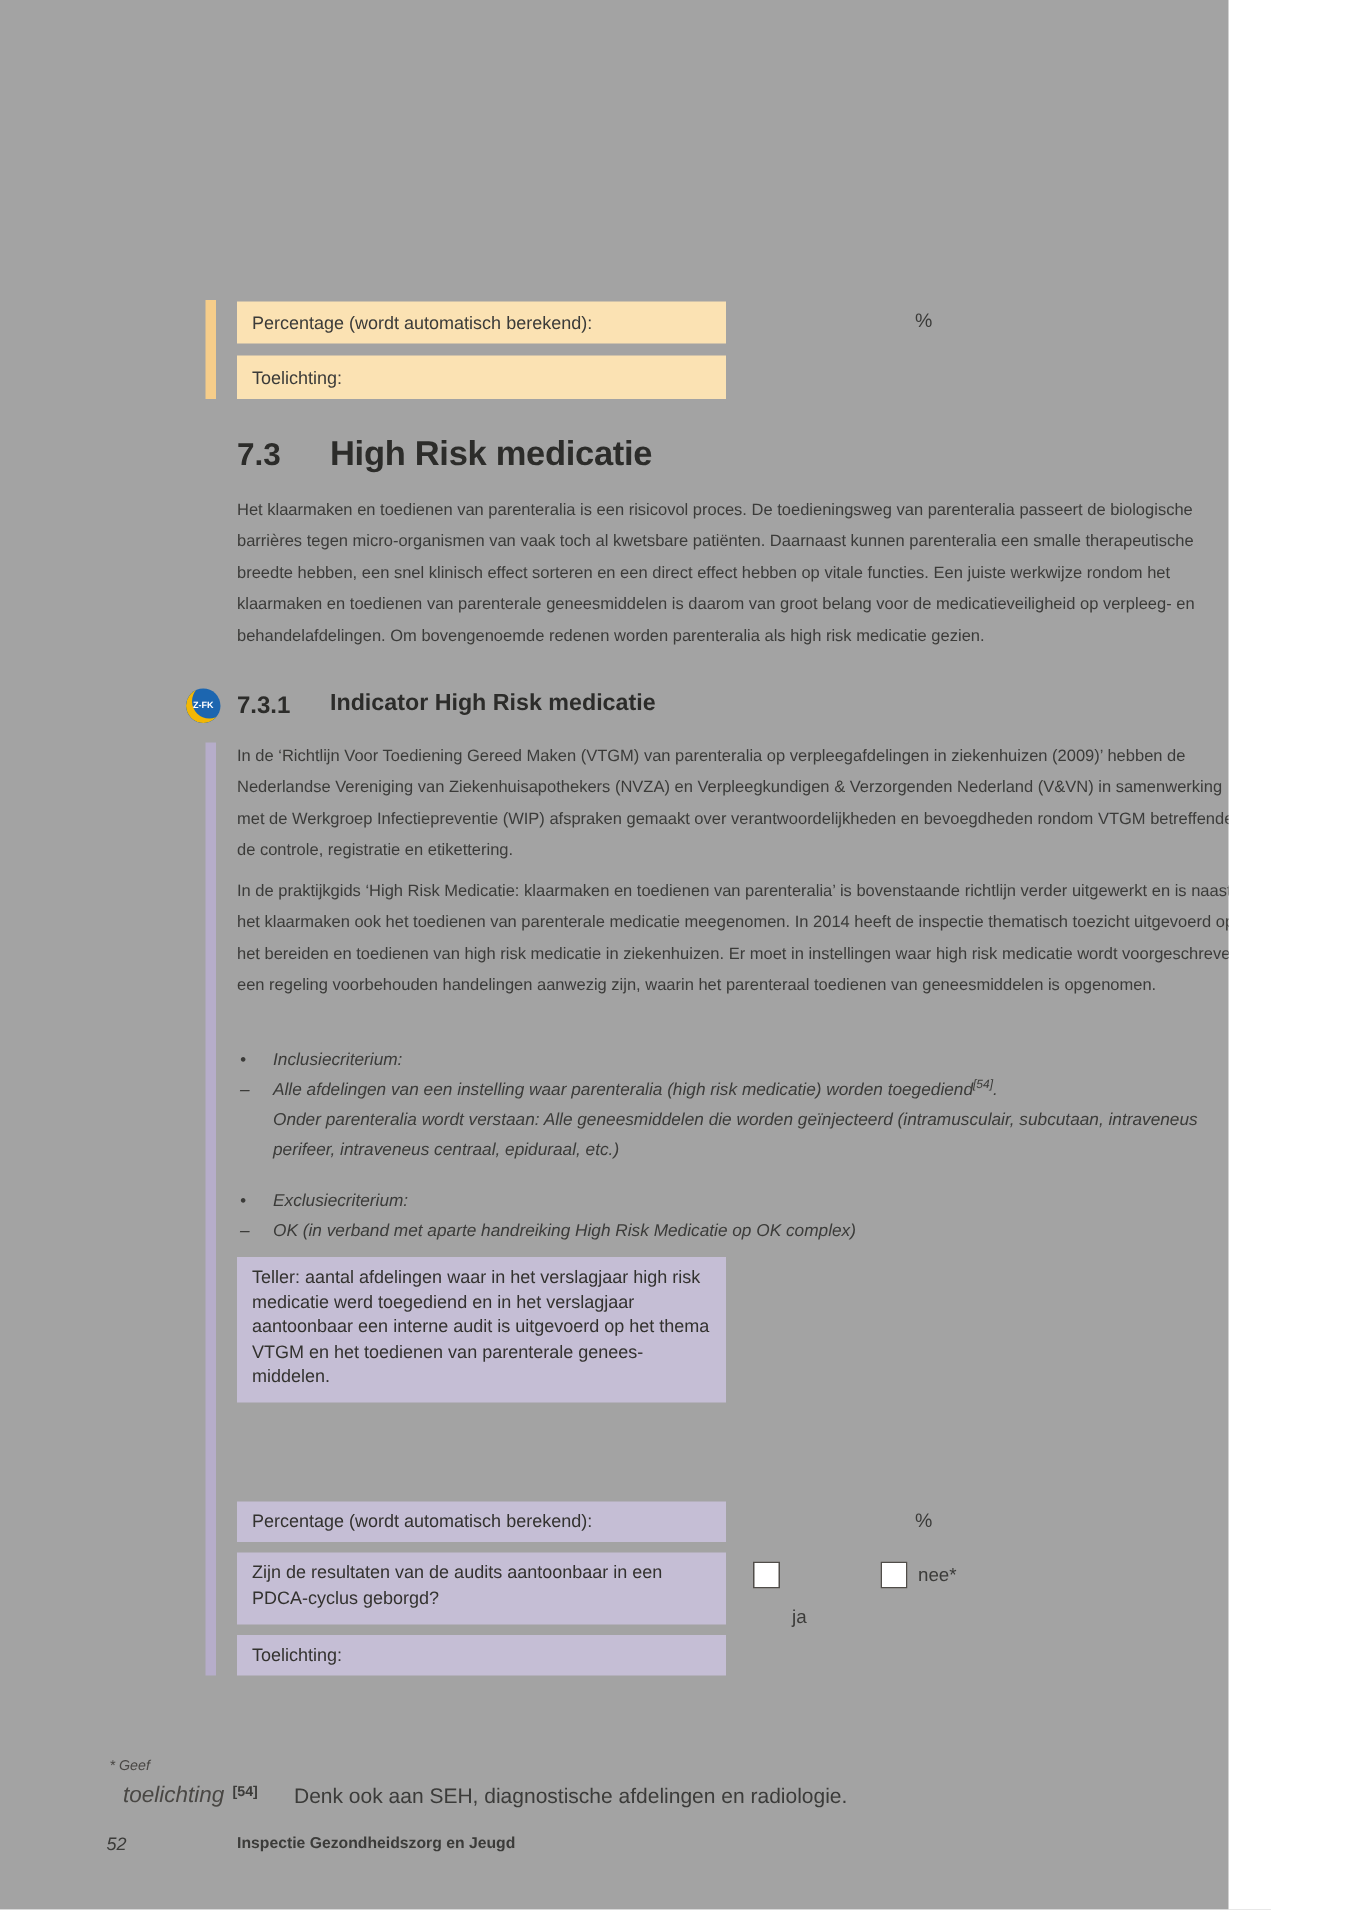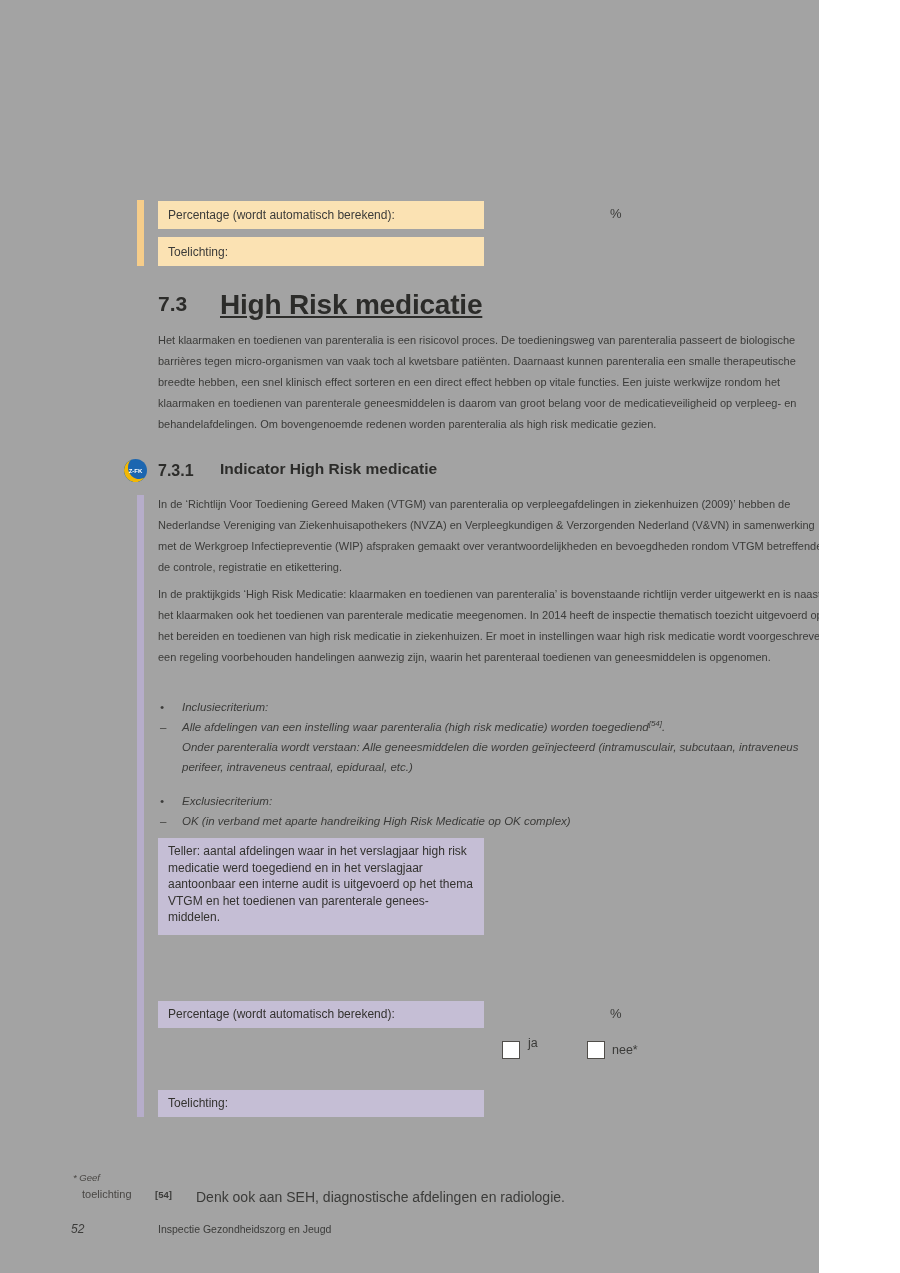--- a/index.html
+++ b/index.html
@@ -12,21 +12,21 @@
   
   .vbar-orange { left:137px; top:200px; width:7px; height:66px; background:#f6cd8a; }
   .obox { left:158px; width:326px; background:#fbe2b3; box-sizing:border-box;
           padding:0 10px; font-size:12px; color:#3b3b39; display:flex; align-items:center; }
   .obox1 { top:201px; height:28px; }
   .obox2 { top:237px; height:29px; }
   .pct-top { left:610px; top:206px; font-size:13px; }
 
   
   .h1-num  { left:158px; top:292px; font-size:21px; font-weight:bold; color:#2c2c2a; }
-  .h1-title{ left:220px; top:289px; font-size:28px; font-weight:bold; color:#2c2c2a; letter-spacing:-0.2px;text-decoration:underline; }
+  .h1-title{ left:220px; top:289px; font-size:23px; font-weight:bold; color:#2c2c2a; letter-spacing:-0.2px; }
 
   .body-par { width:672px; font-size:11px; line-height:21px; color:#3b3b39; }
   .intro { left:158px; top:330px; }
 
   
   .logo-icon { left:124px; top:459px; width:23px; height:23px; border-radius:50%;
                background:#1c66b0; overflow:hidden; }
   .logo-icon .crescent { position:absolute; left:0; top:0; width:23px; height:23px;
                border-radius:50%; box-shadow: inset 4px -3px 0 0 #f2b705; }
   .logo-icon .logo-text { position:absolute; left:0; top:0; width:23px; height:23px;
@@ -54,30 +54,30 @@
   .pbox-noemer { top:943px; height:48px; }
   .pbox-pct    { top:1001px; height:27px; display:flex; align-items:center; }
   .pbox-pdca   { top:1035px; height:48px; }
   .pbox-toel   { top:1090px; height:27px; display:flex; align-items:center; }
   .pct-low { left:610px; top:1006px; font-size:13px; }
 
   .checkbox { width:16px; height:16px; background:#ffffff; border:1px solid #504d49; }
   .cb-ja  { left:502px; top:1041px; }
   .cb-nee { left:587px; top:1041px; }
   .cb-label { font-size:12.5px; color:#3b3b39; }
-  .lbl-ja  { left:528px; top:1036px; }
+  .lbl-ja  { left:528px; top:1071px; }
   .lbl-nee { left:612px; top:1043px; }
 
   
   .fn-ast   { left:73px;  top:1172px; font-size:9.5px; font-style:italic; color:#494744; }
-  .fn-ast2  { left:82px;  top:1188px; font-size:11px; color:#494744; }
+  .fn-ast2  { left:82px;  top:1188px; font-size:15px; font-style:italic; color:#494744; }
   .fn-num   { left:155px; top:1189px; font-size:9.5px; font-weight:bold; color:#3b3b39; }
   .fn-text  { left:196px; top:1189px; font-size:14px; color:#3b3b39; }
   .pg-num   { left:71px;  top:1222px; font-size:12px; color:#3b3b39;font-style:italic; }
-  .pg-pub   { left:158px; top:1223px; font-size:10.5px; color:#3b3b39; }
+  .pg-pub   { left:158px; top:1223px; font-size:10.5px; color:#3b3b39;font-weight:bold; }
 </style>
 </head>
 <body>
 
 <div class="page">
 
   <div class="abs vbar-orange"></div>
   <div class="abs obox obox1">
     <span>Percentage (wordt automatisch berekend):</span>
   </div>
@@ -123,20 +123,23 @@
     </div>
   </div>
 
   <div class="abs pbox pbox-teller">
     <span>Teller: aantal afdelingen waar in het verslagjaar high risk medicatie werd toegediend en in het verslagjaar aantoonbaar een interne audit is uitgevoerd op het thema VTGM en het toedienen van parenterale genees­middelen.</span>
   </div>
   <div class="abs pbox pbox-pct">
     <span>Percentage (wordt automatisch berekend):</span>
   </div>
   <div class="abs pct-low">%</div>
+  <div class="abs pbox pbox-pdca">
+    <span>Zijn de resultaten van de audits aantoonbaar in een PDCA-cyclus geborgd?</span>
+  </div>
   <div class="abs checkbox cb-ja"></div>
   <div class="abs cb-label lbl-ja">ja</div>
   <div class="abs checkbox cb-nee"></div>
   <div class="abs cb-label lbl-nee">nee*</div>
   <div class="abs pbox pbox-toel">
     <span>Toelichting:</span>
   </div>
 
   <div class="abs fn-ast">* Geef</div>
   <div class="abs fn-ast2">toelichting</div>

